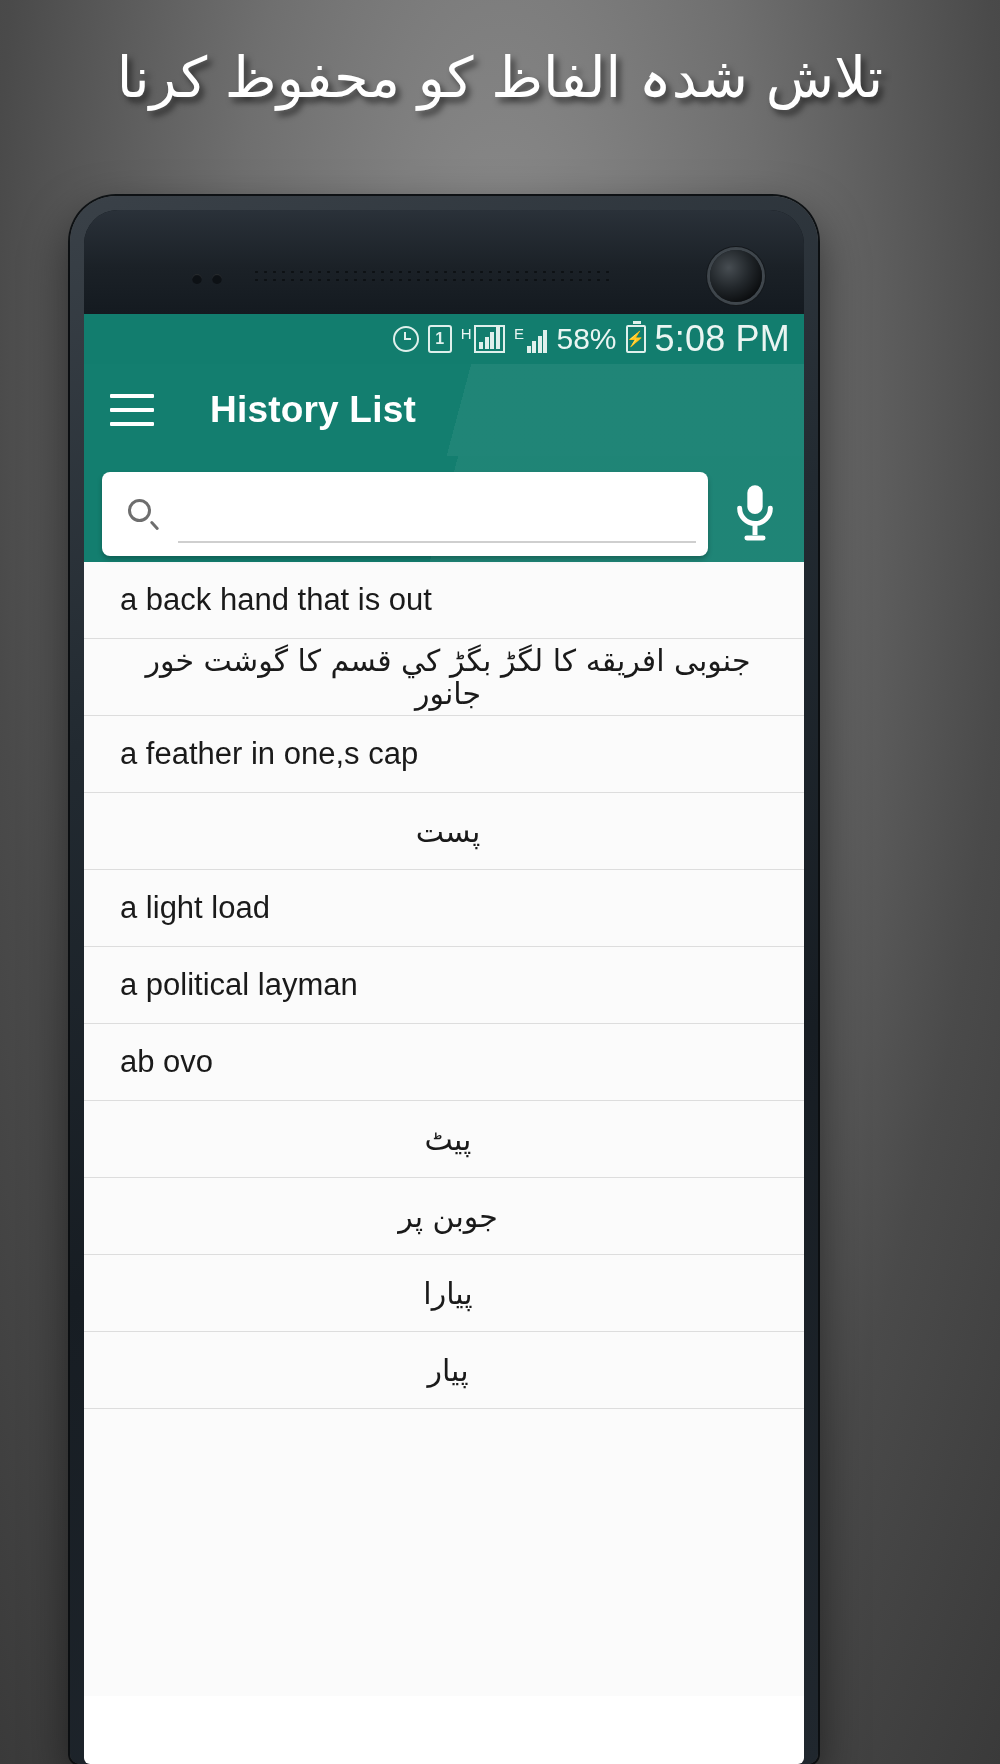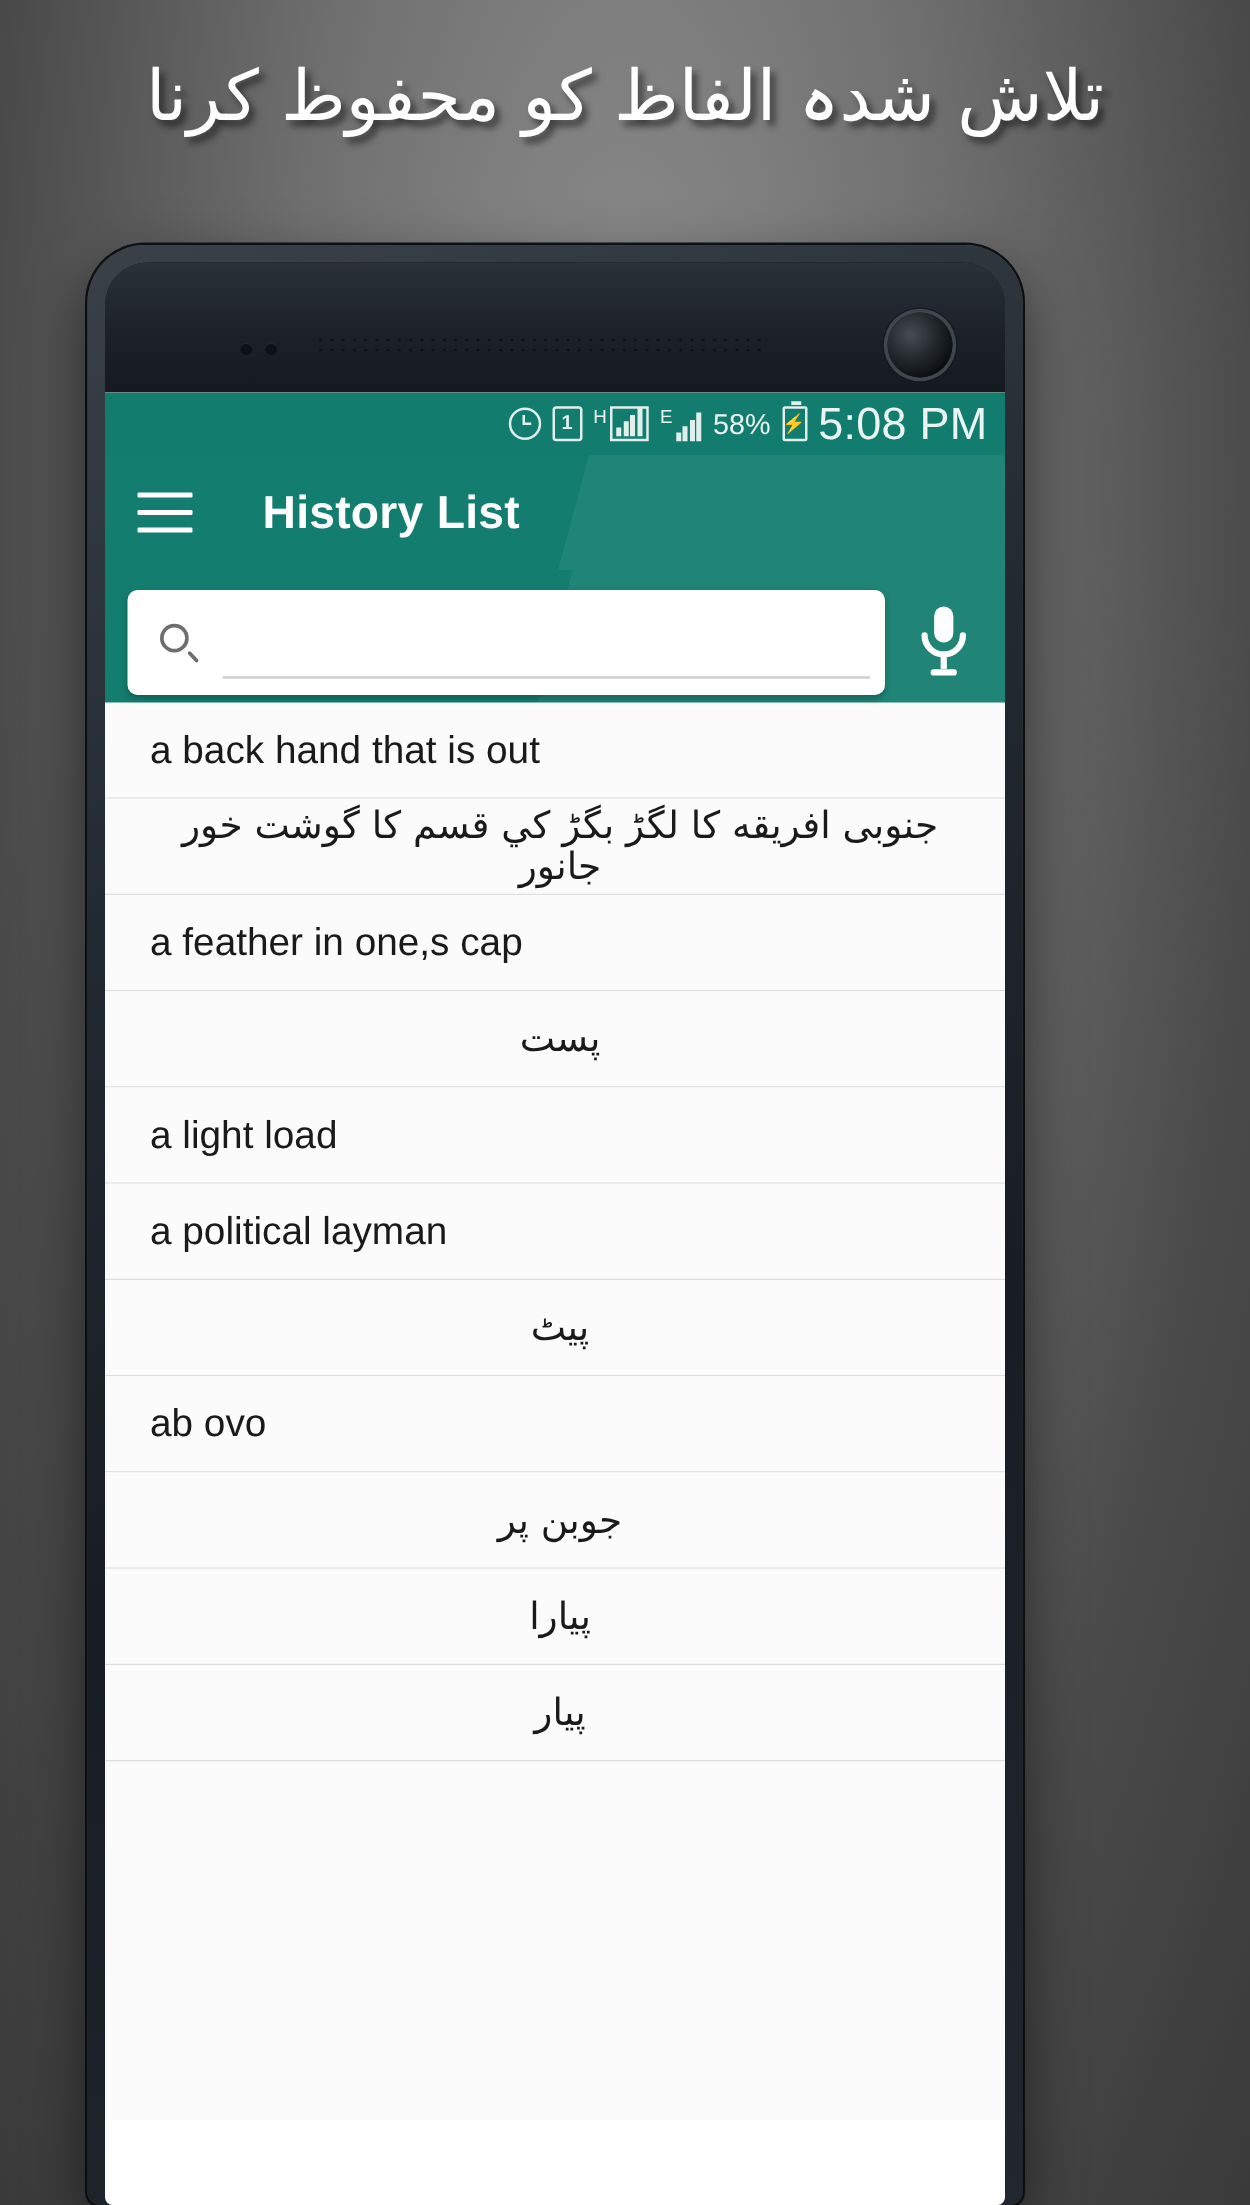--- a/index.html
+++ b/index.html
@@ -117,21 +117,21 @@
   .sb-batt {
     width: 20px; height: 28px; border: 2.5px solid #dff0ec; border-radius: 2px;
     position: relative; display: flex; align-items: center; justify-content: center;
     font-size: 15px; color: #dff0ec;
   }
   .sb-batt::before {
     content: ""; position: absolute; top: -6px; left: 5px;
     width: 8px; height: 3px; background: #dff0ec;
   }
   .sb-time { font-size: 36px; letter-spacing: .2px; }
-  .sb-pct { font-size: 23px; }
+  .sb-pct { font-size: 30px; }
 
   
   .appbar {
     height: 92px;
     background: #137e6f;
     display: flex; align-items: center;
     padding-left: 26px;
     position: relative;
   }
   .appbar::after {
@@ -310,25 +310,25 @@
           </div>
           <div class="list-item rtl">
             <div class="txt">پست</div>
           </div>
           <div class="list-item ltr">
             <div class="txt">a light load</div>
           </div>
           <div class="list-item ltr">
             <div class="txt">a political layman</div>
           </div>
+          <div class="list-item ltr">
+            <div class="txt">ab ovo</div>
+          </div>
           <div class="list-item rtl">
             <div class="txt">پیٹ</div>
-          </div>
-          <div class="list-item ltr">
-            <div class="txt">ab ovo</div>
           </div>
           <div class="list-item rtl">
             <div class="txt">جوبن پر</div>
           </div>
           <div class="list-item rtl">
             <div class="txt">پیارا</div>
           </div>
           <div class="list-item rtl">
             <div class="txt">پیار</div>
           </div>

